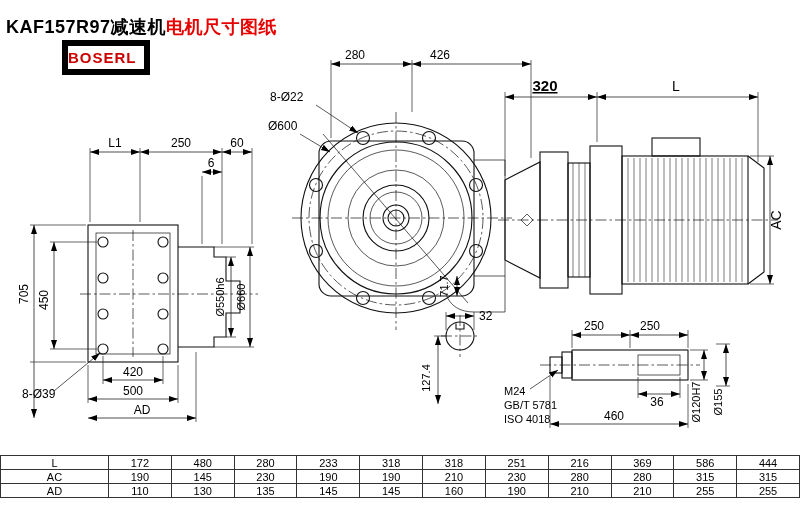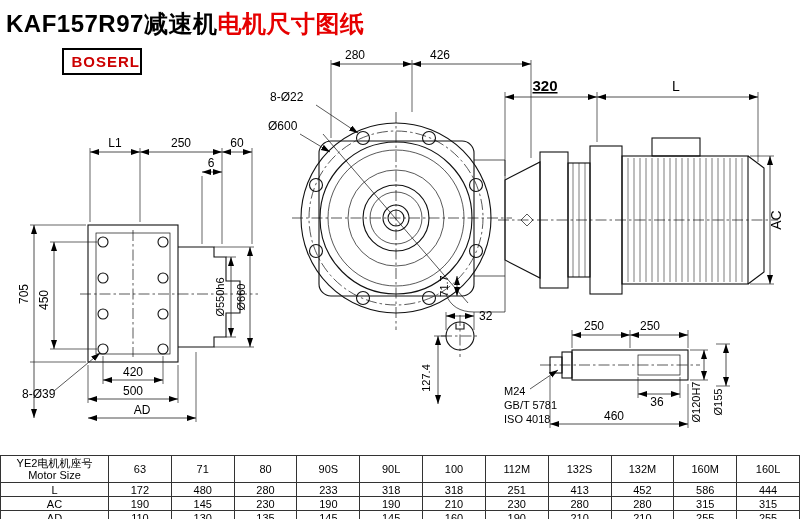--- a/index.html
+++ b/index.html
@@ -1,23 +1,23 @@
 <!DOCTYPE html>
 <html><head>
 <meta charset="utf-8">
 <style>
   html,body{margin:0;padding:0}
   body{width:800px;height:519px;position:relative;background:#fff;overflow:hidden;
        font-family:"Liberation Sans",sans-serif;color:#000}
 
-  .title{position:absolute;left:6px;top:8px;font-size:24px;font-weight:bold;letter-spacing:.5px;white-space:nowrap}
+  .title{position:absolute;left:6px;top:15px;font-size:18px;font-weight:bold;letter-spacing:.5px;white-space:nowrap}
   .title .red{color:#e60000}
 
-  .logo{position:absolute;left:62px;top:48px;width:76px;height:23px;border:2px solid #000000;
-        display:flex;align-items:center;justify-content:flex-end;color:#cc0000;font-weight:bold;
+  .logo{position:absolute;left:62px;top:40px;width:76px;height:23px;border:6px solid #000000;
+        display:flex;align-items:center;justify-content:flex-start;color:#cc0000;font-weight:bold;
         font-size:15px;letter-spacing:1px}
 
   svg.draw{position:absolute;left:0;top:0}
   .draw text{fill:#000;font-family:"Liberation Sans",sans-serif}
   .draw .d{font-size:12px}
   .draw .ds{font-size:11px}
   .draw .db{font-size:15px;font-weight:bold}
   .ln{fill:none;stroke:#111;stroke-width:1.1}
   .lnt{fill:none;stroke:#111;stroke-width:.7}
   .cl{fill:none;stroke:#111;stroke-width:.7;stroke-dasharray:11 3 2.5 3}
@@ -246,48 +246,31 @@
       <col>
       <col>
       <col>
       <col>
       <col>
       <col>
       <col>
       <col>
     </colgroup>
   <tbody>
-      <tr class="hdr">
-    <td class="hcell">
-      <div>YE2电机机座号</div>
-      <div>Motor Size</div>
-    </td>
-    <td>63</td>
-    <td>71</td>
-    <td>80</td>
-    <td>90S</td>
-    <td>90L</td>
-    <td>100</td>
-    <td>112M</td>
-    <td>132S</td>
-    <td>132M</td>
-    <td>160M</td>
-    <td>160L</td>
-  </tr>
   <tr>
     <td>L</td>
     <td>172</td>
     <td>480</td>
     <td>280</td>
     <td>233</td>
     <td>318</td>
     <td>318</td>
     <td>251</td>
-    <td>413</td>
-    <td>452</td>
+    <td>216</td>
+    <td>369</td>
     <td>586</td>
     <td>444</td>
   </tr>
   <tr>
     <td>AC</td>
     <td>190</td>
     <td>145</td>
     <td>230</td>
     <td>190</td>
     <td>190</td>

